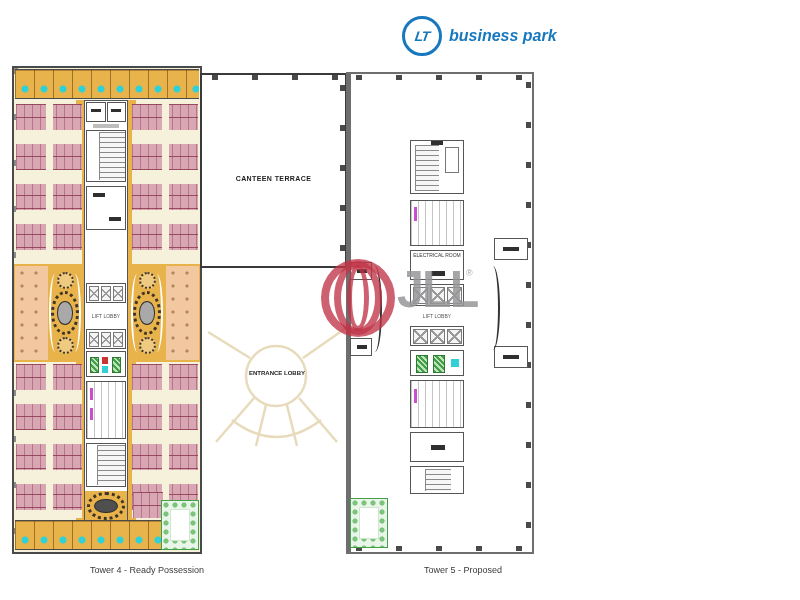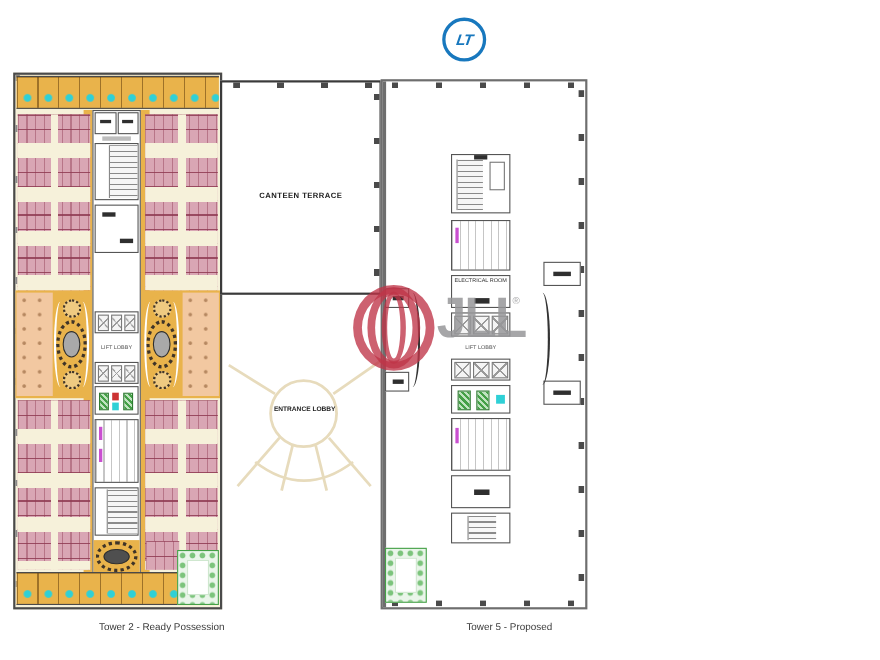--- a/index.html
+++ b/index.html
@@ -98,20 +98,21 @@
 </head>
 <body>
 
 <div class="abs" style="left:0;top:0;width:800px;height:600px;">
 
 
   <div class="abs logo-wrap" style="left:402px;top:18px;height:36px;">
     <div class="logo-circle">
       <span class="logo-mono">LT</span>
     </div>
+    <span class="logo-text">business park</span>
   </div>
 
   <div class="abs tower" id="tower1" style="left:12px;top:66px;width:190px;height:488px;">
     <div class="abs colstrip-v light" style="left:0;top:0;width:4px;height:484px;"></div>
     <div class="abs cabins" style="left:1px;top:1px;width:184px;height:30px;"></div>
     <div class="abs orangefill" style="left:62px;top:32px;width:60px;height:422px;"></div>
     <div class="abs ws" style="left:2px;top:36px;width:66px;height:160px;"></div>
     <div class="abs ws" style="left:118px;top:36px;width:66px;height:160px;"></div>
 
     <div class="abs orangefill" style="left:0;top:196px;width:186px;height:98px;"></div>
@@ -281,15 +282,15 @@
   </div>
 
   <div class="abs" style="left:321px;top:259px;width:74px;height:78px;z-index:40;">
     <div class="ring" style="left:0;top:0;width:74px;height:78px;border-width:8px;"></div>
     <div class="ring" style="left:13px;top:2px;width:48px;height:74px;border-width:7px;"></div>
     <div class="ring" style="left:26px;top:6px;width:22px;height:66px;border-width:5px;"></div>
   </div>
   <div class="abs wm-text" style="left:397px;top:263px;z-index:40;">JLL</div>
   <div class="abs wm-reg" style="left:466px;top:268px;z-index:40;">®</div>
 
-  <div class="abs cap" style="left:90px;top:565px;">Tower 2 - Ready Possession</div>
+  <div class="abs cap" style="left:90px;top:565px;">Tower 4 - Ready Possession</div>
   <div class="abs cap" style="left:424px;top:565px;">Tower 5 - Proposed</div>
 </div>
 
 </body></html>

